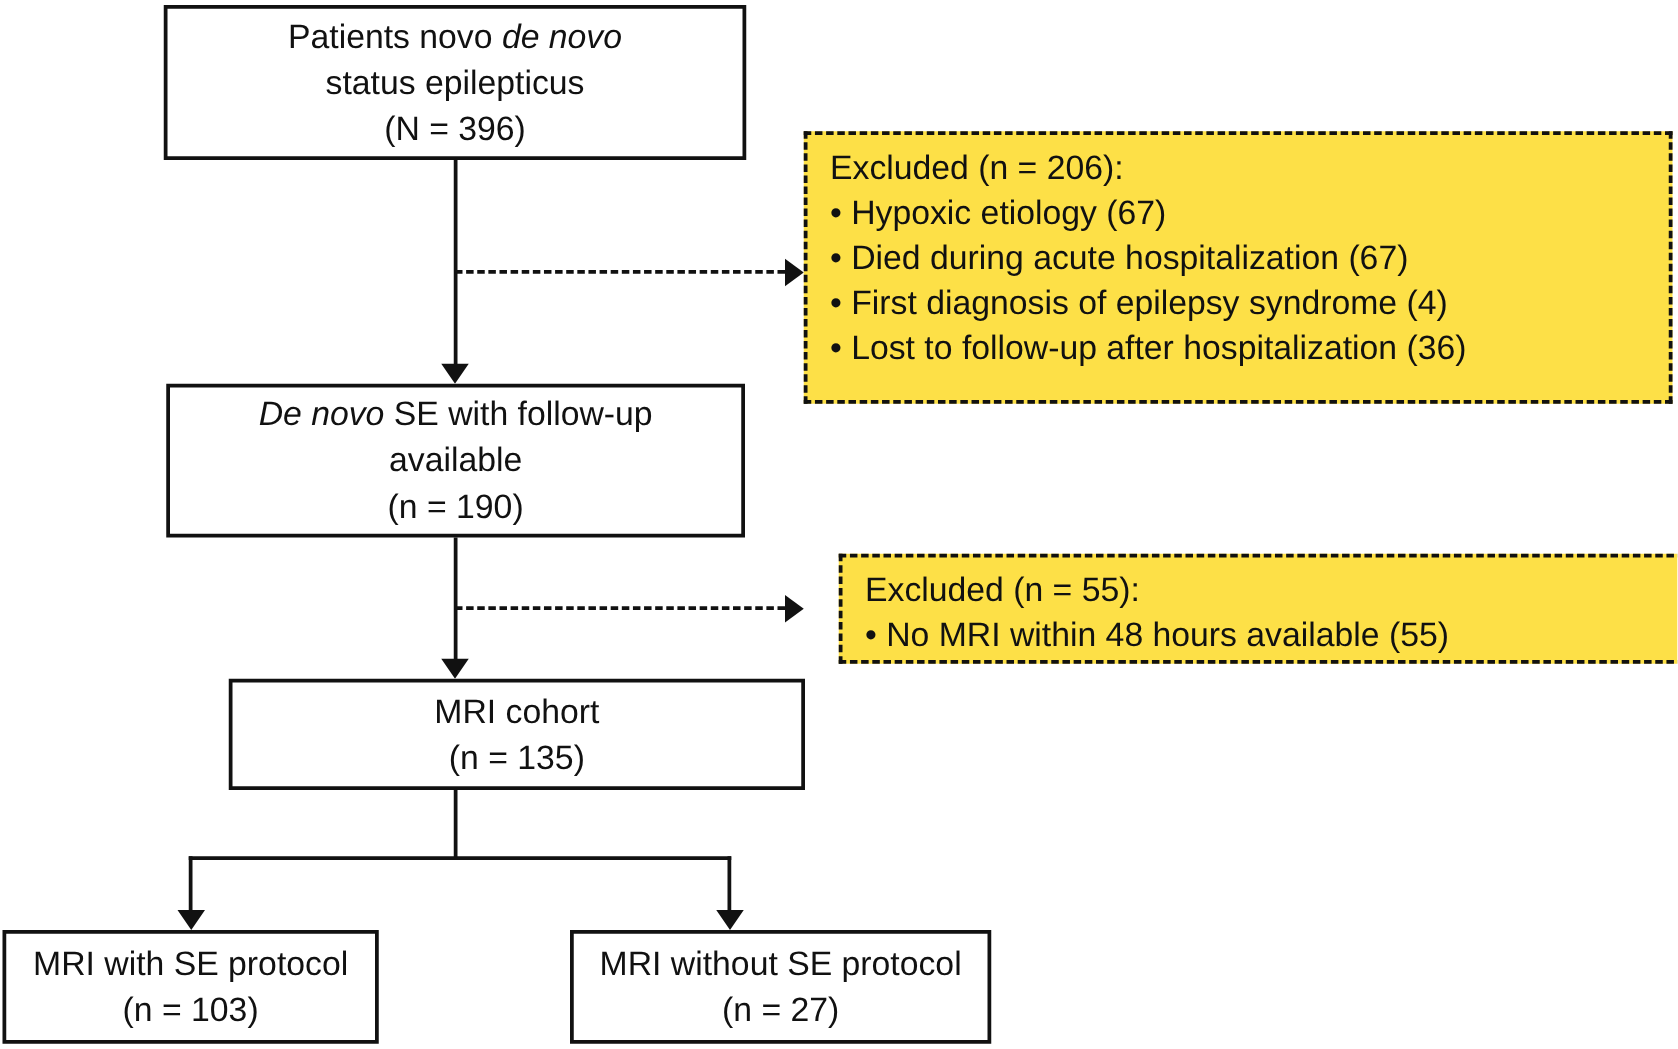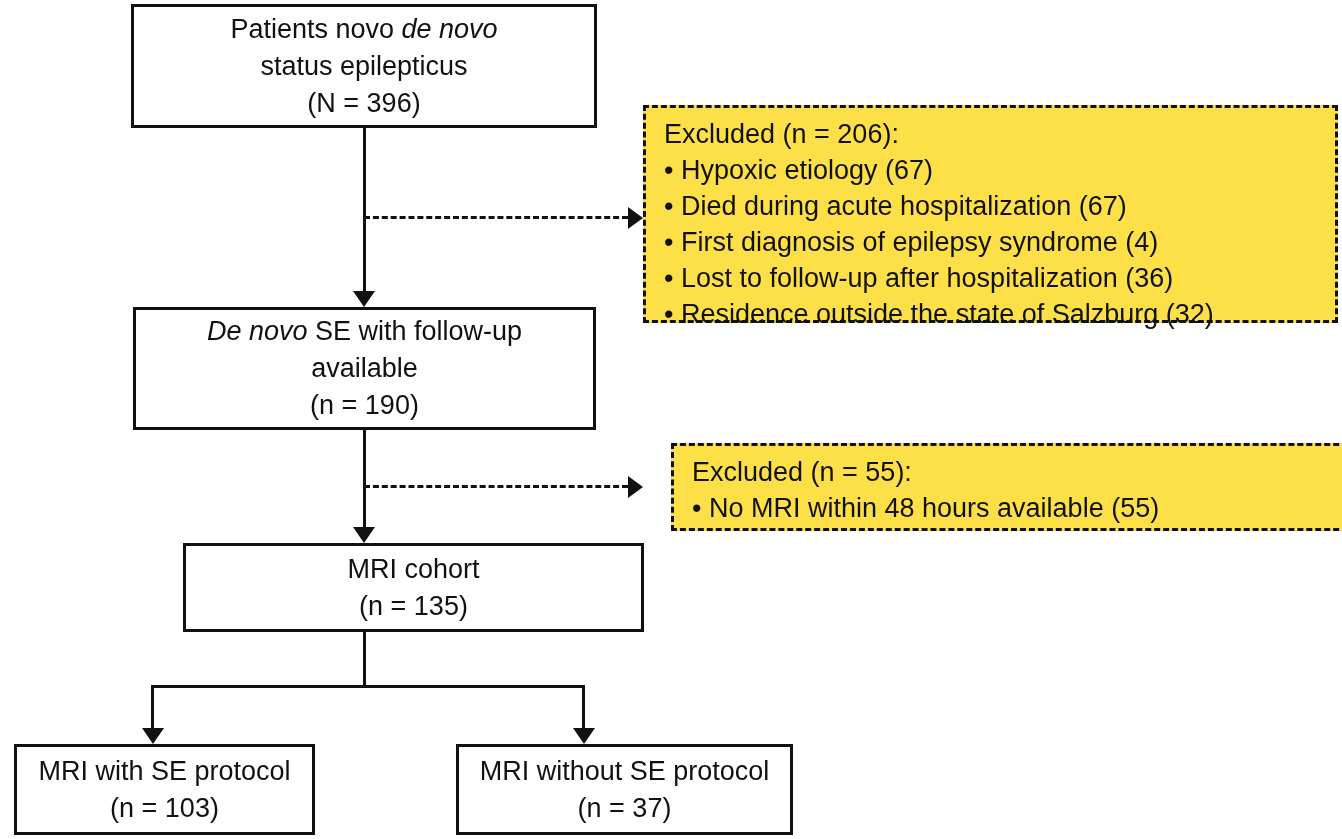--- a/index.html
+++ b/index.html
@@ -86,21 +86,20 @@
 
   <div class="dash-h" style="left:364px; top:216px; width:264px;"></div>
   <div class="arrow-right" style="left:628px; top:207px;"></div>
 
   <div class="dashed-box" style="left:643px; top:105px; width:695px; height:218px;">
     <div class="row">Excluded (n = 206):</div>
     <div class="row">• Hypoxic etiology (67)</div>
     <div class="row">• Died during acute hospitalization (67)</div>
     <div class="row">• First diagnosis of epilepsy syndrome (4)</div>
     <div class="row">• Lost to follow-up after hospitalization (36)</div>
-    <div class="row">• Residence outside the state of Salzburg (32)</div>
   </div>
 
   <div class="box" style="left:133px; top:307px; width:463px; height:123px;">
     <div>
       <span class="italic pre">De novo</span><span class="pre"> SE with follow-up</span>
     </div>
     <div>available</div>
     <div>(n = 190)</div>
   </div>
 
@@ -120,23 +119,23 @@
     <div>(n = 135)</div>
   </div>
 
   <div class="line" style="left:363px; top:632px; width:3px; height:56px;"></div>
   <div class="line" style="left:151px; top:685px; width:434px; height:3px;"></div>
   <div class="line" style="left:151px; top:685px; width:3px; height:44px;"></div>
   <div class="arrow-down" style="left:142px; top:728px;"></div>
   <div class="line" style="left:582px; top:685px; width:3px; height:44px;"></div>
   <div class="arrow-down" style="left:573px; top:728px;"></div>
 
-  <div class="box" style="left:14px; top:744px; width:301px; height:91px;">
+  <div class="box" style="left:2px; top:744px; width:301px; height:91px;">
     <div>MRI with SE protocol</div>
     <div>(n = 103)</div>
   </div>
 
   <div class="box" style="left:412px; top:744px; width:337px; height:91px;margin-left:44px;">
     <div>MRI without SE protocol</div>
-    <div>(n = 37)</div>
+    <div>(n = 27)</div>
   </div>
 
 </div>
 
 </body></html>

